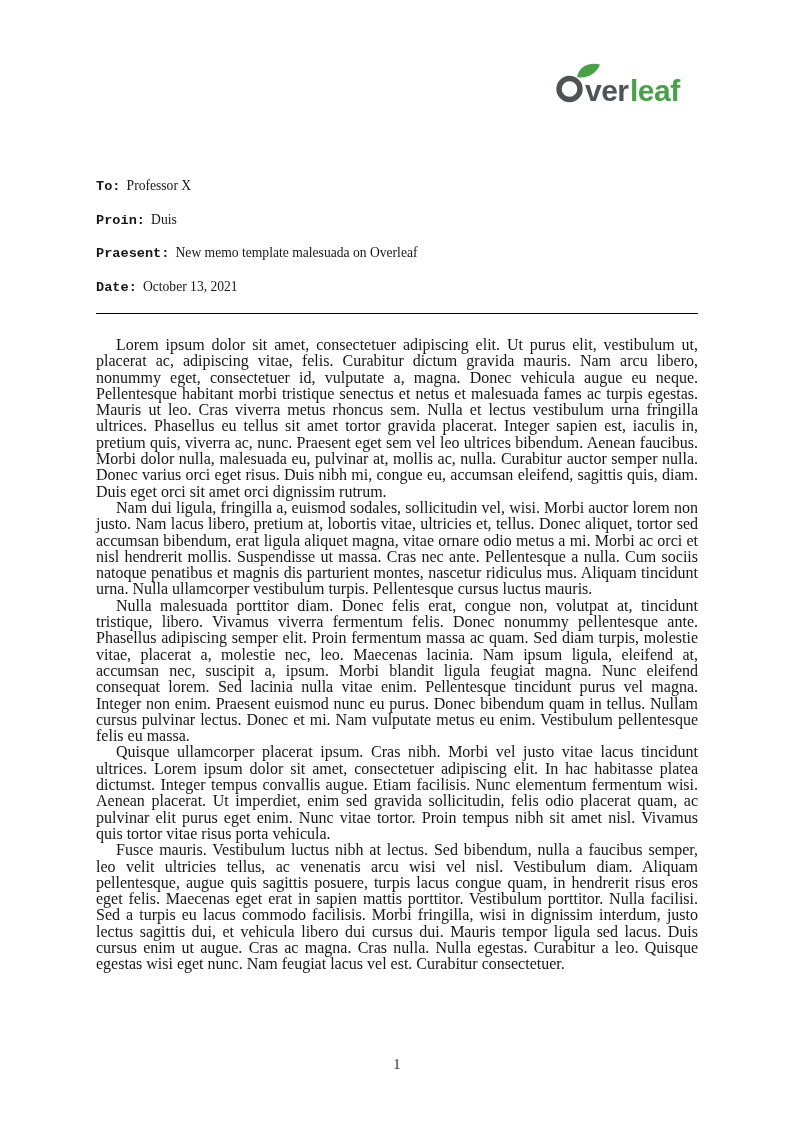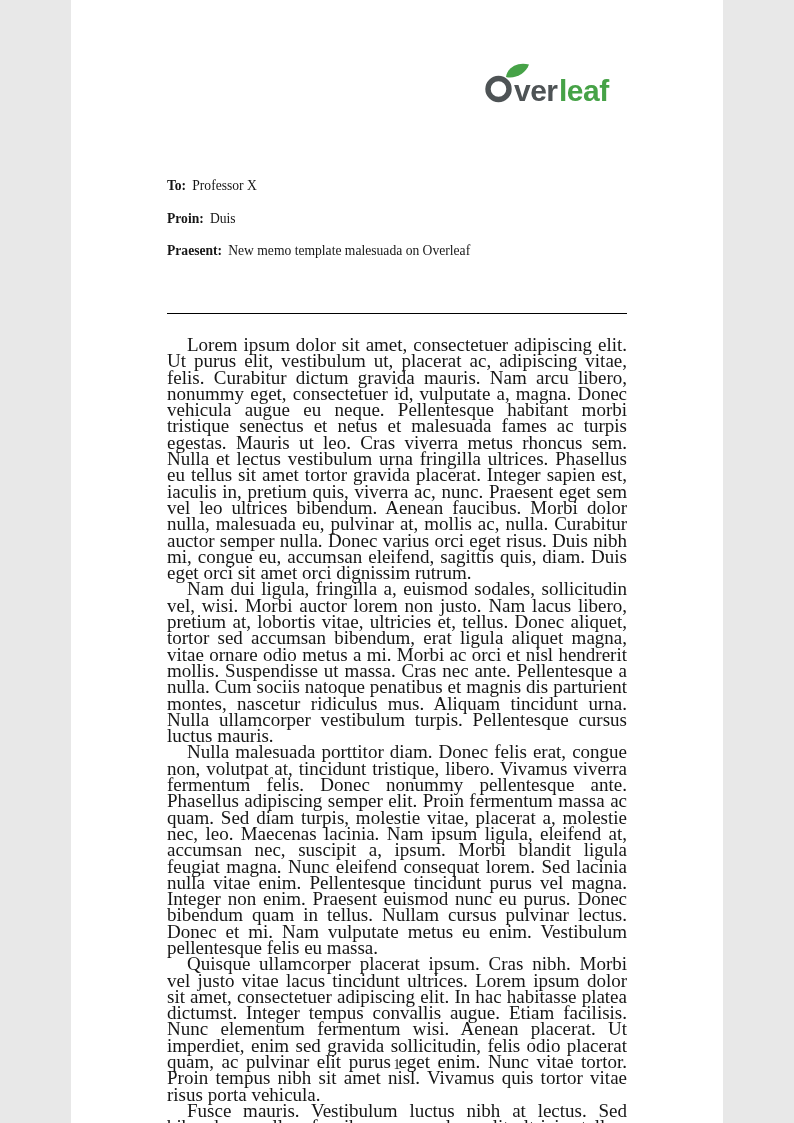--- a/index.html
+++ b/index.html
@@ -2,21 +2,21 @@
 <html lang="en"><head>
 <meta charset="utf-8">
 <style>
   html, body {
     margin: 0;
     padding: 0;
     background: #e8e8e8;
   }
   .page {
     position: relative;
-    width: 652px;
+    width: 794px;
     height: 1123px;
     margin: 0 auto;
     background: #ffffff;
     font-family: "Liberation Serif", "DejaVu Serif", serif;
     color: #161616;
     overflow: hidden;
     box-sizing: border-box;
     padding-left: 48px;
   }
 
@@ -38,40 +38,41 @@
     font-size: 13.6px;
     line-height: 16px;
   }
   .memo-field {
     margin-bottom: 16.5px;
     white-space: nowrap;
   }
   .memo-field .label {
     font-weight: bold;
     margin-right: 0.45em;
+    font-family: Liberation Mono, monospace;
   }
 
   
   .rule {
     position: absolute;
     top: 313px;
     left: 96px;
     right: 96px;
     border: none;
     border-top: 1.6px solid #000000;
     margin: 0;
   }
 
   
   .body-text {
     position: absolute;
     top: 337px;
     left: 96px;
     right: 96px;
-    font-size: 19px;
+    font-size: 16px;
     line-height: 16.3px;
     text-align: justify;
     hyphens: auto;
     -webkit-hyphens: auto;
   }
   .body-text p {
     margin: 0;
     text-indent: 20px;
   }
 
@@ -106,20 +107,23 @@
   <div class="memo-head">
     <div class="memo-field">
       <span class="label">To:</span><span class="value">Professor X</span>
     </div>
     <div class="memo-field">
       <span class="label">Proin:</span><span class="value">Duis</span>
     </div>
     <div class="memo-field">
       <span class="label">Praesent:</span><span class="value">New memo template malesuada on Overleaf</span>
     </div>
+    <div class="memo-field">
+      <span class="label">Date:</span><span class="value">October 13, 2021</span>
+    </div>
   </div>
 
   <hr class="rule">
 
   <div class="body-text">
     <p>Lorem ipsum dolor sit amet, consectetuer adipiscing elit. Ut purus elit, vestibulum ut, placerat ac, adipiscing vitae, felis. Curabitur dictum gravida mauris. Nam arcu libero, nonummy eget, consectetuer id, vulputate a, magna. Donec vehicula augue eu neque. Pellentesque habitant morbi tristique senectus et netus et malesuada fames ac turpis egestas. Mauris ut leo. Cras viverra metus rhoncus sem. Nulla et lectus vestibulum urna fringilla ultrices. Phasellus eu tellus sit amet tortor gravida placerat. Integer sapien est, iaculis in, pretium quis, viverra ac, nunc. Praesent eget sem vel leo ultrices bibendum. Aenean faucibus. Morbi dolor nulla, malesuada eu, pulvinar at, mollis ac, nulla. Curabitur auctor semper nulla. Donec varius orci eget risus. Duis nibh mi, congue eu, accumsan eleifend, sagittis quis, diam. Duis eget orci sit amet orci dignissim rutrum.</p>
     <p>Nam dui ligula, fringilla a, euismod sodales, sollicitudin vel, wisi. Morbi auctor lorem non justo. Nam lacus libero, pretium at, lobortis vitae, ultricies et, tellus. Donec aliquet, tortor sed accumsan bibendum, erat ligula aliquet magna, vitae ornare odio metus a mi. Morbi ac orci et nisl hendrerit mollis. Suspendisse ut massa. Cras nec ante. Pellentesque a nulla. Cum sociis natoque penatibus et magnis dis parturient montes, nascetur ridiculus mus. Aliquam tincidunt urna. Nulla ullamcorper vestibulum turpis. Pellentesque cursus luctus mauris.</p>
     <p>Nulla malesuada porttitor diam. Donec felis erat, congue non, volutpat at, tincidunt tristique, libero. Vivamus viverra fermentum felis. Donec nonummy pellentesque ante. Phasellus adipiscing semper elit. Proin fermentum massa ac quam. Sed diam turpis, molestie vitae, placerat a, molestie nec, leo. Maecenas lacinia. Nam ipsum ligula, eleifend at, accumsan nec, suscipit a, ipsum. Morbi blandit ligula feugiat magna. Nunc eleifend consequat lorem. Sed lacinia nulla vitae enim. Pellentesque tincidunt purus vel magna. Integer non enim. Praesent euismod nunc eu purus. Donec bibendum quam in tellus. Nullam cursus pulvinar lectus. Donec et mi. Nam vulputate metus eu enim. Vestibulum pellentesque felis eu massa.</p>
     <p>Quisque ullamcorper placerat ipsum. Cras nibh. Morbi vel justo vitae lacus tincidunt ultrices. Lorem ipsum dolor sit amet, consectetuer adipiscing elit. In hac habitasse platea dictumst. Integer tempus convallis augue. Etiam facilisis. Nunc elementum fermentum wisi. Aenean placerat. Ut imperdiet, enim sed gravida sollicitudin, felis odio placerat quam, ac pulvinar elit purus eget enim. Nunc vitae tortor. Proin tempus nibh sit amet nisl. Vivamus quis tortor vitae risus porta vehicula.</p>
     <p>Fusce mauris. Vestibulum luctus nibh at lectus. Sed bibendum, nulla a faucibus semper, leo velit ultricies tellus, ac venenatis arcu wisi vel nisl. Vestibulum diam. Aliquam pellentesque, augue quis sagittis posuere, turpis lacus congue quam, in hendrerit risus eros eget felis. Maecenas eget erat in sapien mattis porttitor. Vestibulum porttitor. Nulla facilisi. Sed a turpis eu lacus commodo facilisis. Morbi fringilla, wisi in dignissim interdum, justo lectus sagittis dui, et vehicula libero dui cursus dui. Mauris tempor ligula sed lacus. Duis cursus enim ut augue. Cras ac magna. Cras nulla. Nulla egestas. Curabitur a leo. Quisque egestas wisi eget nunc. Nam feugiat lacus vel est. Curabitur consectetuer.</p>

